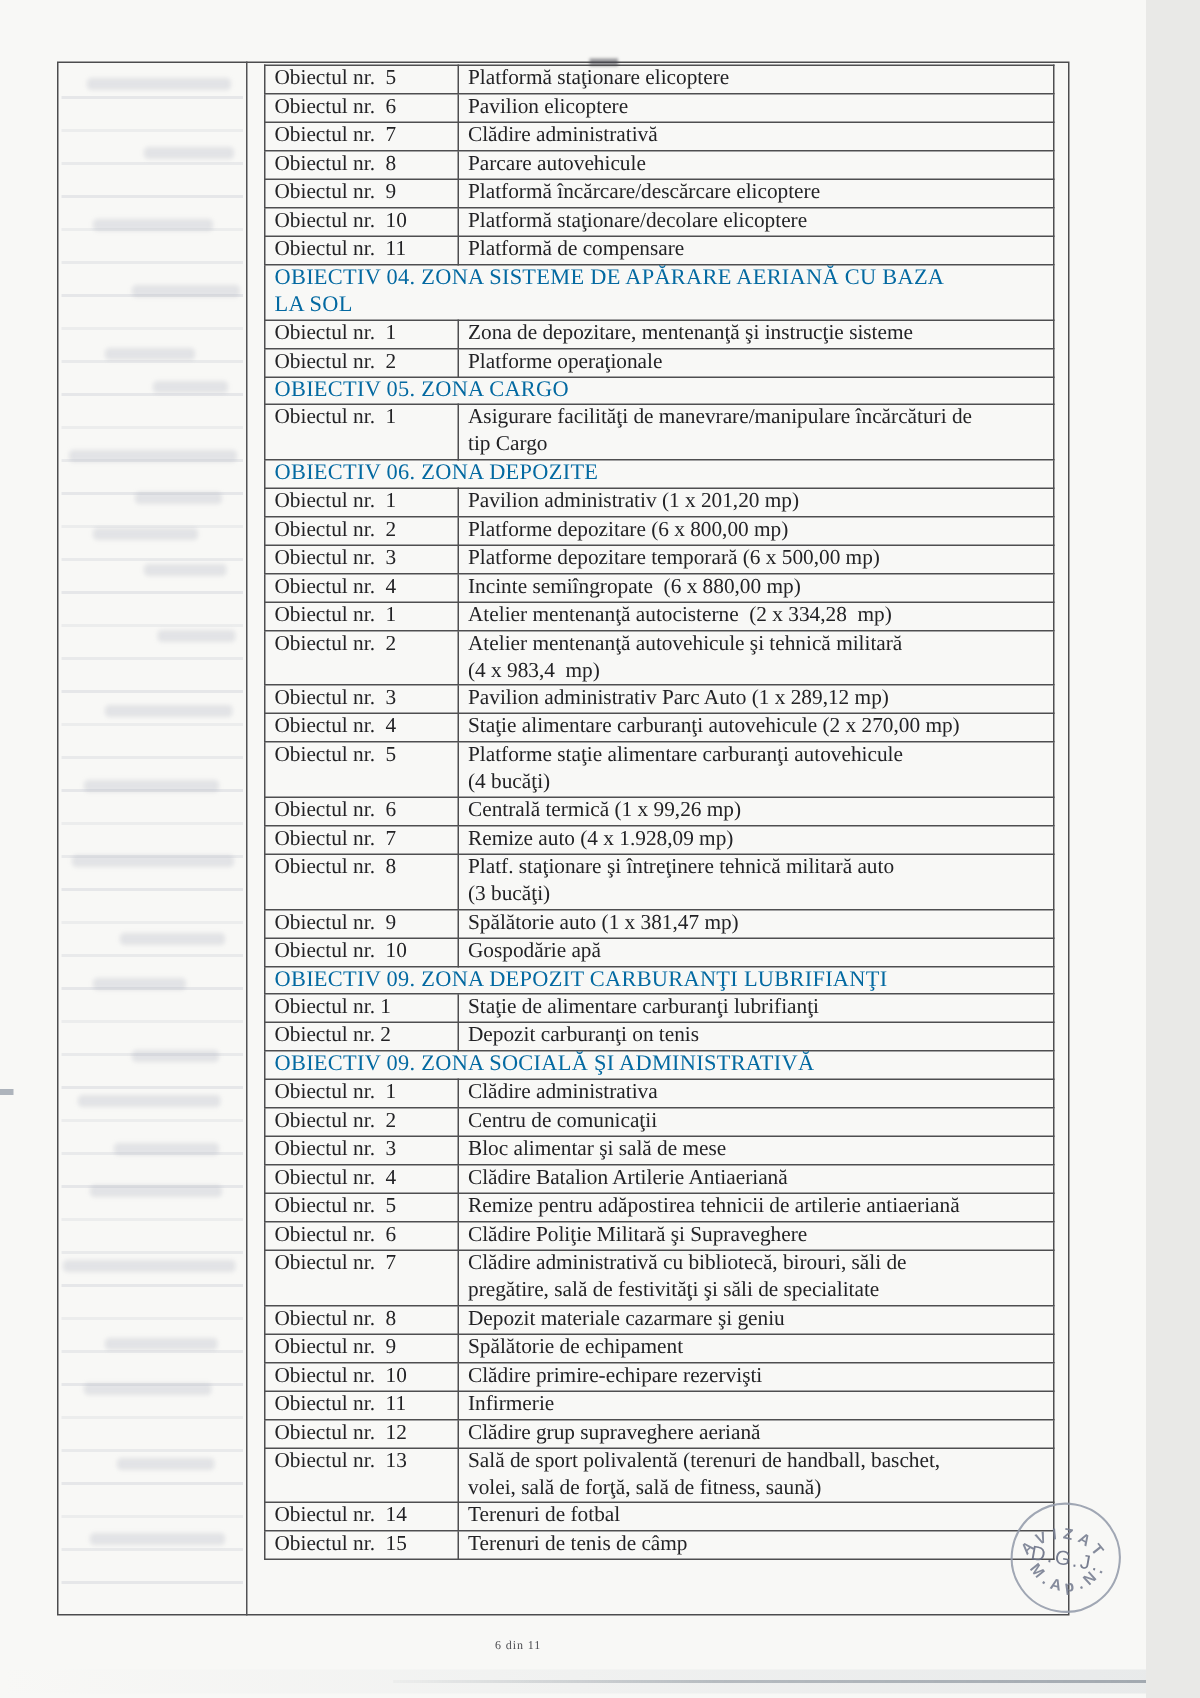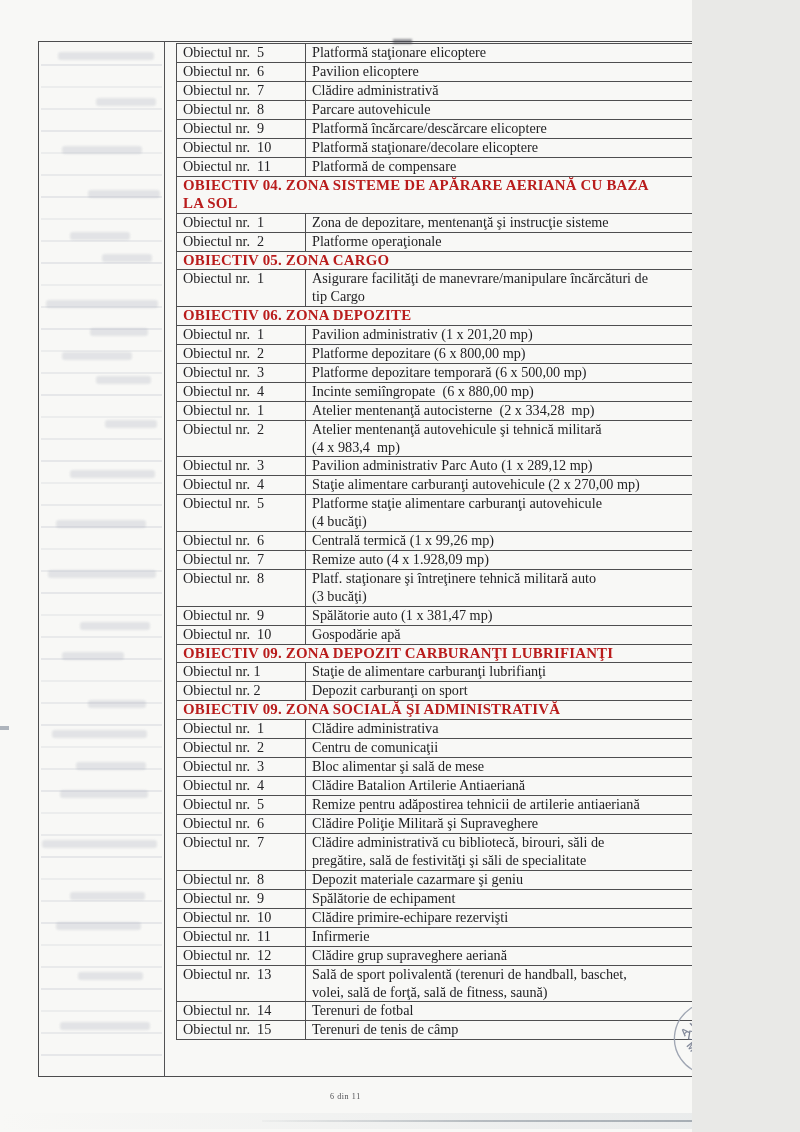--- a/index.html
+++ b/index.html
@@ -1,18 +1,18 @@
 <!DOCTYPE html>
 <html><head>
 <meta charset="utf-8">
 <style>
   * { margin:0; padding:0; box-sizing:border-box; }
   html,body { background:#e9e9e7; }
   .paper {
-    position:relative; width:692px; height:1132px;
+    position:relative; width:764px; height:1132px;
     background:#f8f8f6; overflow:hidden;
     font-family:"Liberation Serif", serif;
   }
   
   .outer-box {
     position:absolute; left:38px; top:41px; width:675px; height:1036px;
     border:1.6px solid #4c4c4e;
   }
   .left-col-divider {
     position:absolute; left:164px; top:41px; height:1036px; width:0;
@@ -27,21 +27,21 @@
   table.objectives td {
     border:1.4px solid #4e4e50;
     padding:0 3px 0 6px;
     line-height:17.8px;
     vertical-align:top;
     white-space:pre-wrap;
   }
   td.num  { width:129px; }
   tr.item td { height:19px; }
   tr.section td {
-    font-weight:bold; font-size:14.9px; color:#b91c1c;
+    font-weight:normal; font-size:14.9px; color:#0369a1;
     letter-spacing:.2px;
   }
   
   .ghost-line {
     position:absolute; left:41px; width:121px; height:1.6px;
     background:rgba(168,176,188,.35); filter:blur(.4px);
   }
   .smudge {
     position:absolute; height:8px; border-radius:3px;
     background:rgba(148,156,172,.22); filter:blur(1.3px);
@@ -280,21 +280,21 @@
           </tr>
           <tr class="section">
             <td colspan="2">OBIECTIV 09. ZONA DEPOZIT CARBURANŢI LUBRIFIANŢI</td>
           </tr>
           <tr class="item">
             <td class="num">Obiectul nr. 1</td>
             <td class="desc">Staţie de alimentare carburanţi lubrifianţi</td>
           </tr>
           <tr class="item">
             <td class="num">Obiectul nr. 2</td>
-            <td class="desc">Depozit carburanţi on sport</td>
+            <td class="desc">Depozit carburanţi on tenis</td>
           </tr>
           <tr class="section">
             <td colspan="2">OBIECTIV 09. ZONA SOCIALĂ ŞI ADMINISTRATIVĂ</td>
           </tr>
           <tr class="item">
             <td class="num">Obiectul nr.  1</td>
             <td class="desc">Clădire administrativa</td>
           </tr>
           <tr class="item">
             <td class="num">Obiectul nr.  2</td>

